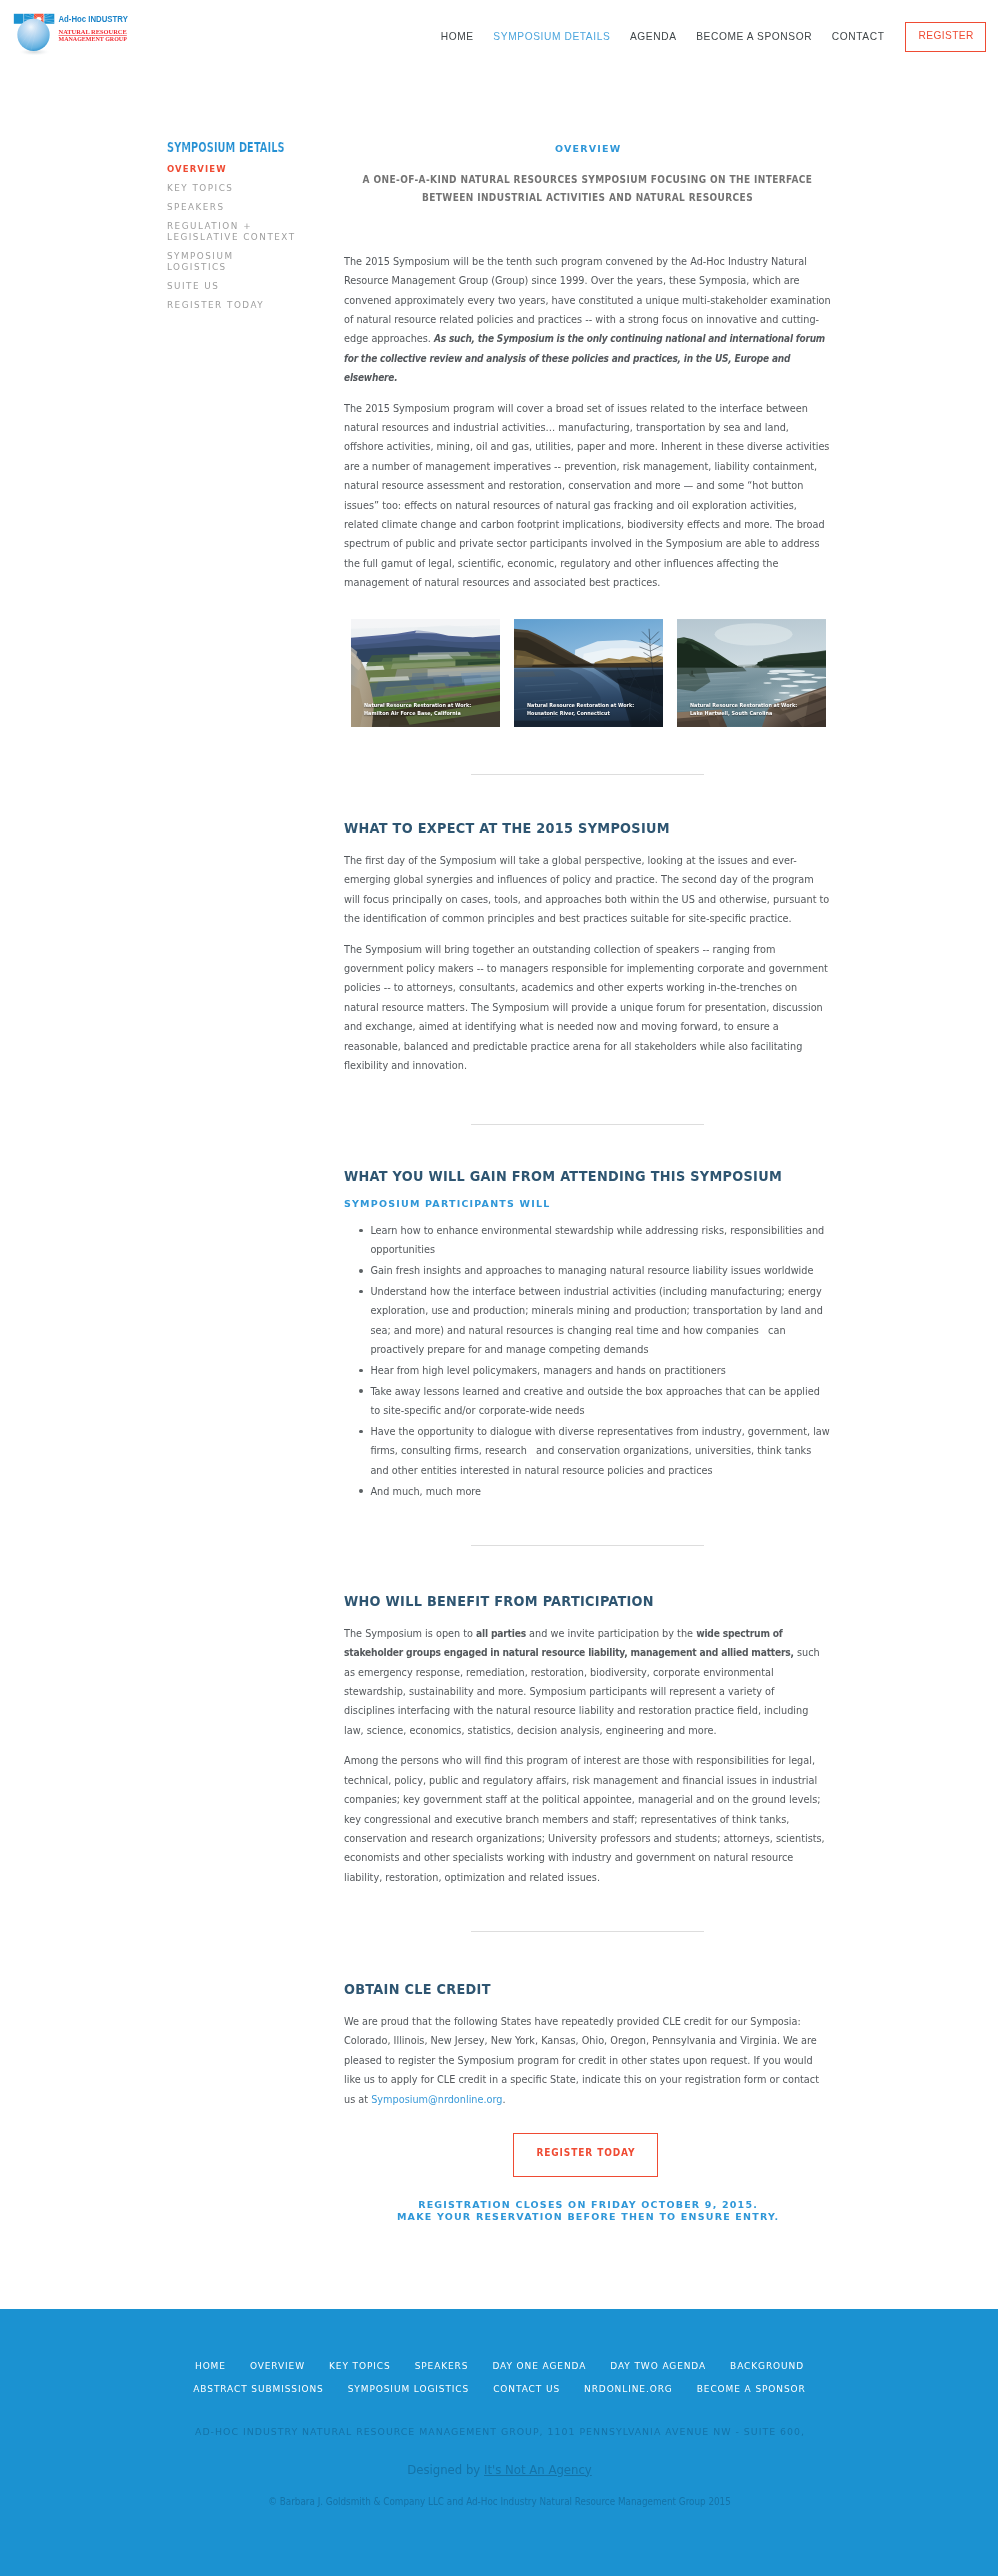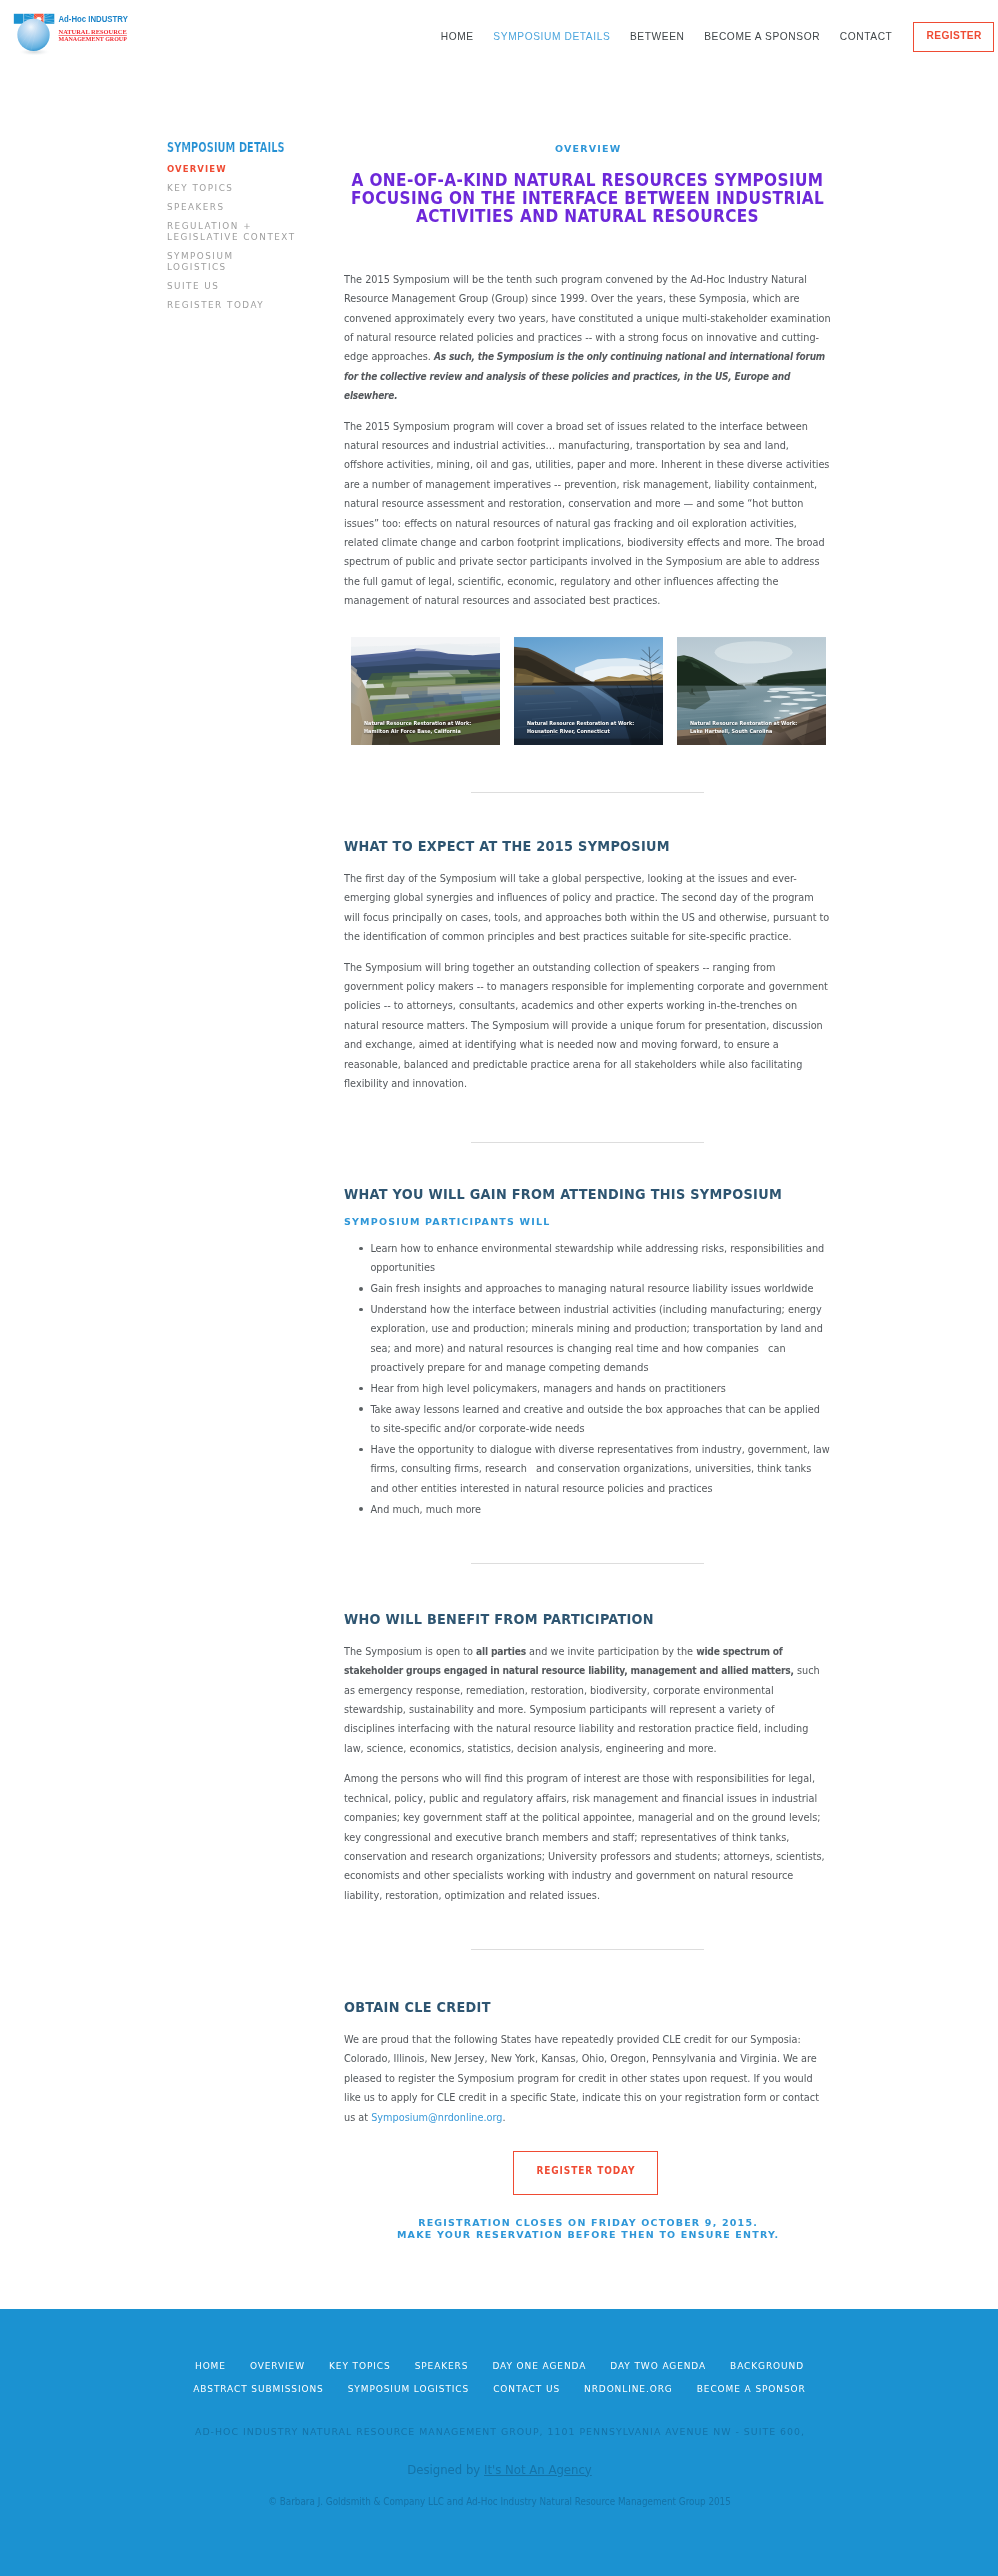--- a/index.html
+++ b/index.html
@@ -46,21 +46,21 @@
     line-height: 14px;
   }
   .top-nav a.active { color: #4ba5dd; }
   .top-nav a.btn-register-top {
     margin-left: 11px;
     border: 1.4px solid #ef4b33;
     color: #ef4b33;
     font-family: "Liberation Sans", sans-serif;
     font-size: 10.2px;
     letter-spacing: 0.4px;
-    font-weight: bold;
+    font-weight: normal;
     padding: 0;
     width: 81px;
     height: 30px;
     line-height: 26px;
     text-align: center;
     text-indent: 0.8px;
     text-decoration: none;
     white-space: nowrap;
     box-sizing: border-box;
   }
@@ -119,24 +119,24 @@
     text-indent: 1.2px;
     font-weight: bold;
     margin: 0 0 15.3px 0;
     width: 487px;
     line-height: 12.5px;
   }
   h1.main-title {
     font-family: "DejaVu Sans", sans-serif;
     font-stretch: condensed;
     font-weight: bold;
-    font-size: 17px;
+    font-size: 10px;
     line-height: 18px;
     letter-spacing: 0.4px;
-    color: #6d28d9;
+    color: #737373;
     text-align: center;
     margin: 0;
     padding: 0;
     width: 487px;
   }
   p.body {
     font-family: "DejaVu Sans", sans-serif;
     font-stretch: condensed;
     font-size: 10.8px;
     line-height: 19.4px;
@@ -345,21 +345,21 @@
       </g>
       <text x="69.5" y="17.8" font-family="Liberation Sans, sans-serif" font-size="14.3" font-weight="bold" fill="#1b84c9" textLength="99.4" lengthAdjust="spacingAndGlyphs">Ad-Hoc INDUSTRY</text>
       <text x="69.5" y="34.4" font-family="Liberation Serif, serif" font-size="9.9" font-weight="bold" fill="#f22b33" textLength="97.9" lengthAdjust="spacingAndGlyphs">NATURAL RESOURCE</text>
       <rect x="69.5" y="35.9" width="97.9" height="0.9" fill="#f22b33"></rect>
       <text x="69.5" y="45" font-family="Liberation Serif, serif" font-size="9.9" font-weight="bold" fill="#f22b33" textLength="98" lengthAdjust="spacingAndGlyphs">MANAGEMENT GROUP</text>
     </svg>
   </div>
   <nav class="top-nav">
     <a href="#">HOME</a>
     <a href="#" class="active">SYMPOSIUM DETAILS</a>
-    <a href="#">BETWEEN</a>
+    <a href="#">AGENDA</a>
     <a href="#">BECOME A SPONSOR</a>
     <a href="#">CONTACT</a>
     <a href="#" class="btn-register-top">REGISTER</a>
   </nav>
 </header>
 
 <div class="page">
 
   <aside class="sidebar">
     <div class="sidebar-title">SYMPOSIUM DETAILS</div>

